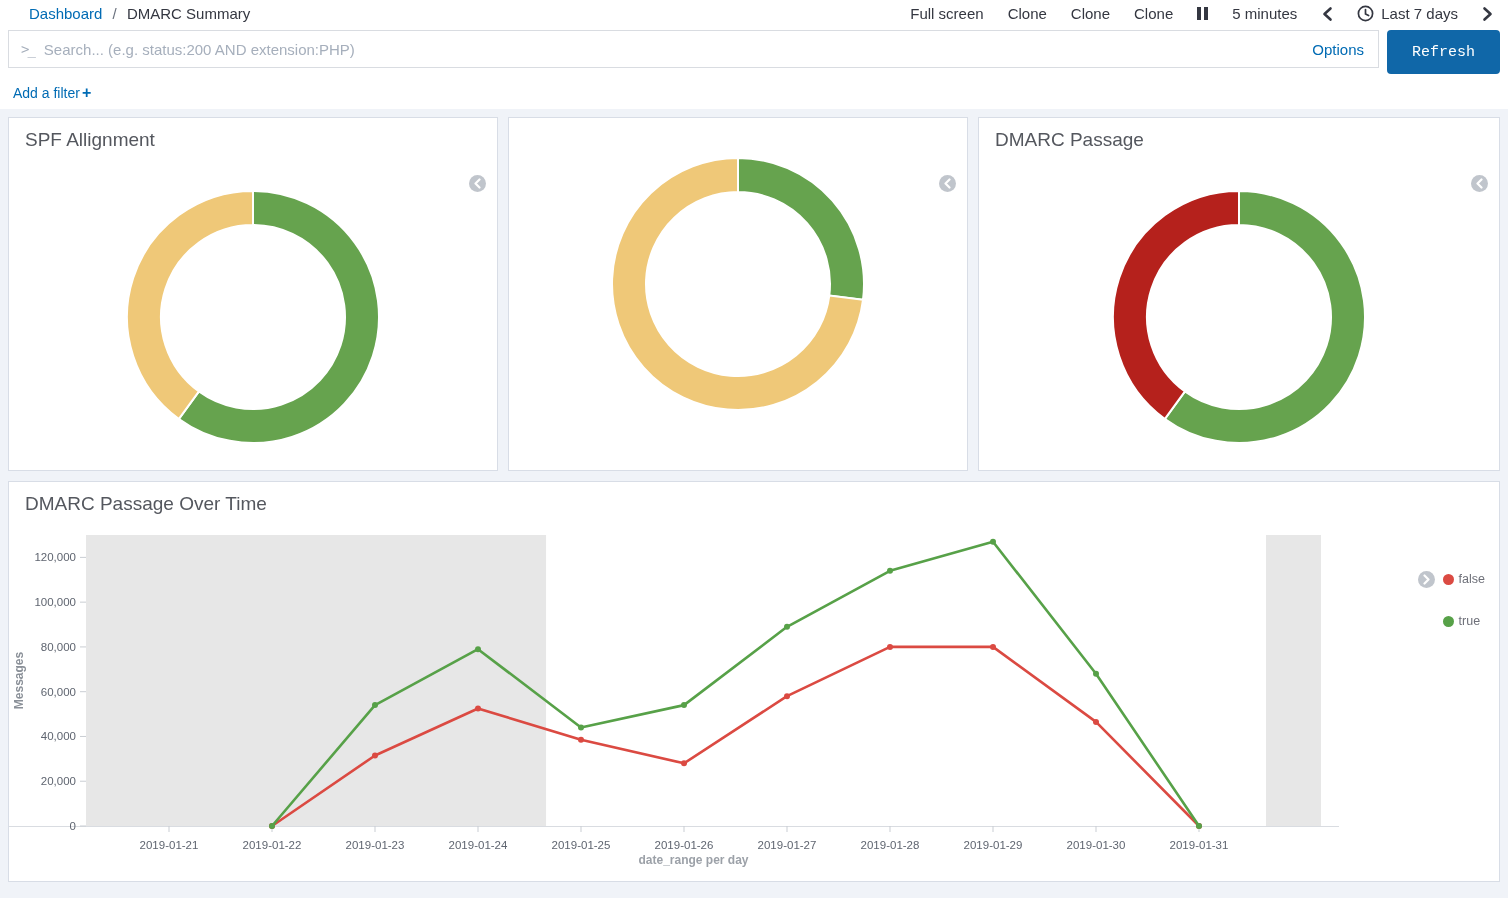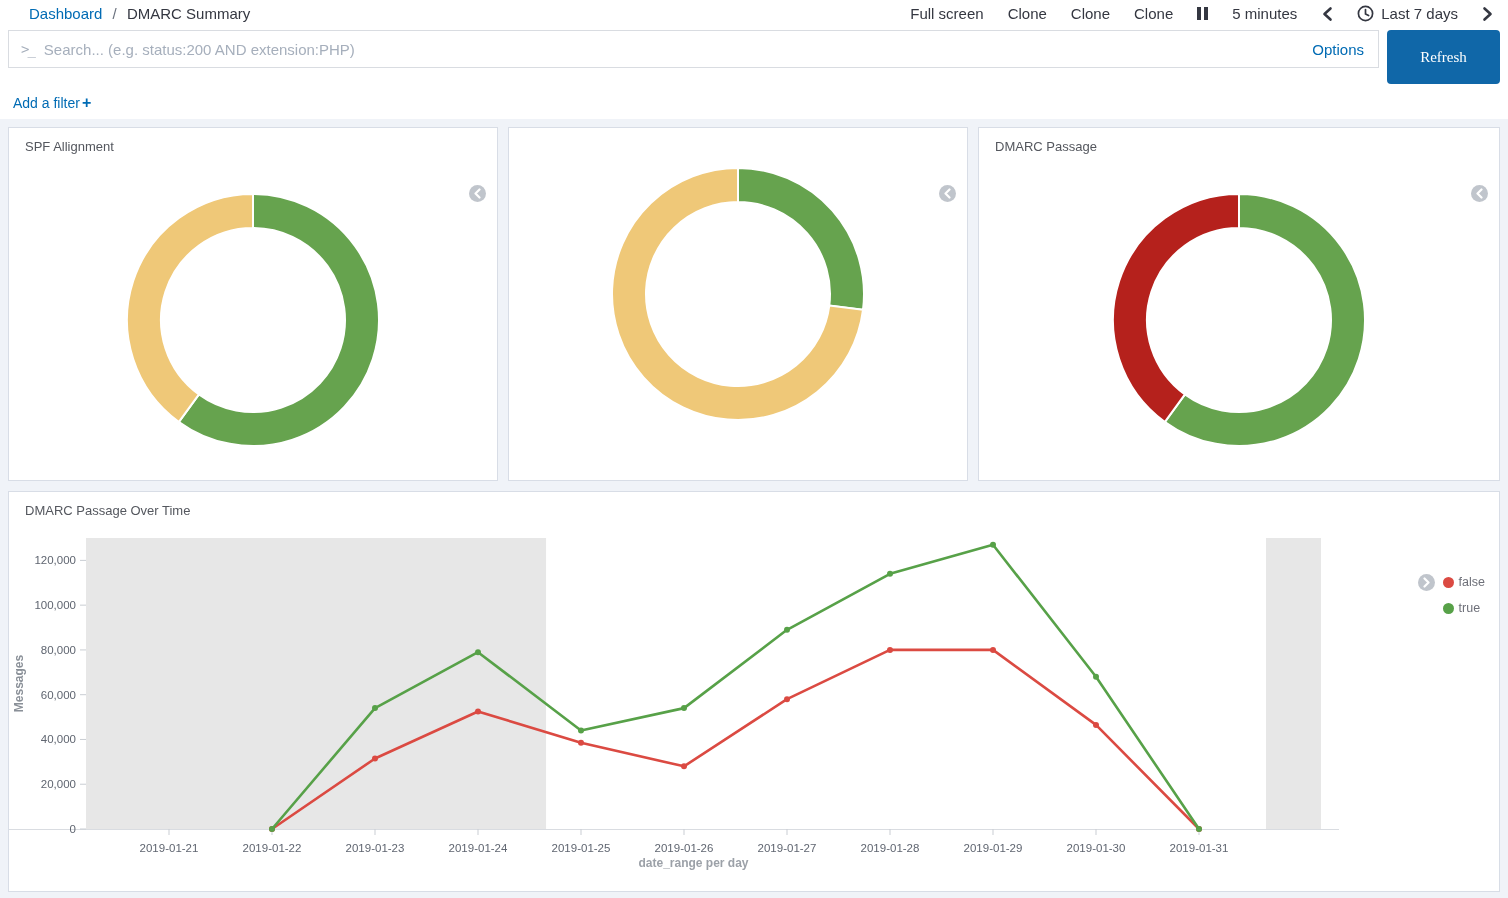--- a/index.html
+++ b/index.html
@@ -23,46 +23,46 @@
   
   .query-row { display: flex; gap: 8px; margin: 6px 8px 0 8px; }
   .search-box { flex: 1; display: flex; align-items: center; height: 38px;
     border: 1px solid #D9DCE1; background: #fff; padding: 0 14px 0 12px; }
   .prompt { font-family: "DejaVu Sans Mono", monospace; font-size: 14px; color: #A6AFBC;
     margin-right: 10px; letter-spacing: -2px; }
   .search-box input { flex: 1; border: none; outline: none; font-size: 15px;
     font-family: "Liberation Sans", sans-serif; color: #000000; background: transparent; }
   .search-box input::placeholder { color: #A6AFBC; }
   .options { color: #006BB4; font-size: 15px; text-decoration: none; cursor: pointer; margin-left: 24px; }
-  .refresh { width: 113px; height: 54px; background: #1067A8; border: none; border-radius: 4px;
-    color: #fff; font-size: 15px; font-family: Liberation Serif, serif; cursor: pointer; }
+  .refresh { width: 113px; height: 44px; background: #1067A8; border: none; border-radius: 4px;
+    color: #fff; font-size: 15px; font-family: Liberation Mono, monospace; cursor: pointer; }
 
   
   .filter-row { margin: 10px 0 7px 13px; font-size: 14px; }
   .filter-row a { color: #006BB4; text-decoration: none; cursor: pointer; }
   .filter-row .plus { font-weight: bold; font-size: 16px; margin-left: 2px; }
 
   
   .dashboard { background: #F0F3F8; padding: 8px; height: 789px; }
   .row1 { display: flex; gap: 10px; }
   .panel { background: #fff; border: 1px solid #D8DDE6; position: relative; }
   .row1 .panel { height: 354px; }
-  .panel-title { font-size: 13px; color: #54575E; padding: 11px 16px 0 16px; }
+  .panel-title { font-size: 19px; color: #54575E; padding: 11px 16px 0 16px; }
   .p-spf  { width: 490px; }
   .p-dkim { width: 460px; }
   .p-dmarc{ width: 522px; }
   .donut { display: block; margin: 38px auto 0 auto; }
   .collapse-btn { position: absolute; top: 57px; right: 11px; width: 17px; height: 17px;
     border-radius: 50%; background: #ACB2BB; border: none; cursor: pointer;
     display: flex; align-items: center; justify-content: center; padding: 0; opacity: .75; }
   .row2 { margin-top: 10px; height: 401px; }
   .chart-wrap { position: relative; margin-top: 2px; }
   .legend { position: absolute; top: 54px; right: 14px; display: flex; gap: 8px; align-items: flex-start; }
   .legend .collapse-btn { position: static; }
-  .legend-items { display: flex; flex-direction: column; gap: 12px; margin-top: 1px; }
+  .legend-items { display: flex; flex-direction: column; gap: 28px; margin-top: 1px; }
   .legend-item { display: flex; align-items: center; gap: 5px; font-size: 12.5px; color: #6E7079; cursor: pointer; }
   .legend-dot { width: 11px; height: 11px; border-radius: 50%; display: inline-block; }
 </style>
 </head>
 <body>
 
 <div class="top-bar">
   <div class="breadcrumb">
     <a>Dashboard</a>
     <span class="sep">/</span>

